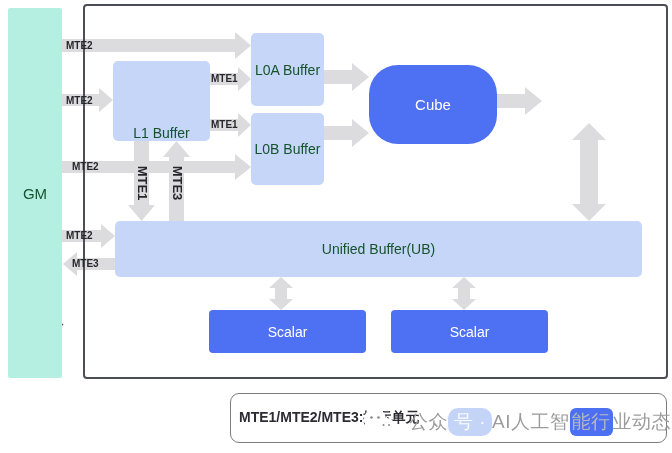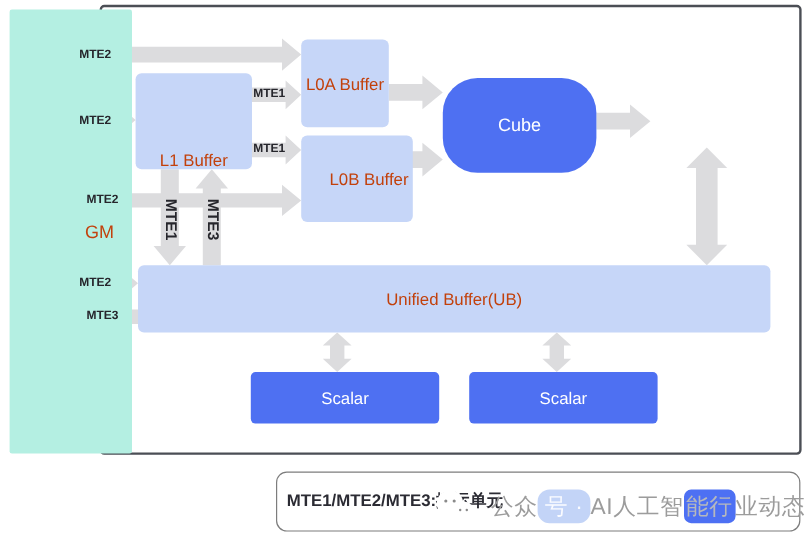--- a/index.html
+++ b/index.html
@@ -2,27 +2,27 @@
 <html style="--gm-fill: #b4efe2; --light-blue: #c6d6f8; --royal-blue: #4e70f2; --arrow-gray: #dcdcde; --border-dark: #4b4e55; --label-dark: #26262c; --watermark-gray: #9c9c9c; --pill-light: #c3d4f7; --pill-blue: #4d70f3;"><head>
 <meta charset="utf-8">
 <style>
   html,body{margin:0;padding:0;background:#fff;}
   .stage{position:relative;width:672px;height:453px;background:#fff;overflow:hidden;
          font-family:"Liberation Sans","DejaVu Sans",sans-serif;}
   .arrows{position:absolute;left:0;top:0;z-index:1;}
   .outer-border{position:absolute;left:83px;top:4px;width:581px;height:371px;
     border:2px solid var(--border-dark);border-radius:4px;z-index:2;pointer-events:none;}
   .block{position:absolute;z-index:3;display:flex;align-items:center;justify-content:center;
-    font-size:14px;color:#c2410c;}
+    font-size:14px;color:#14532d;}
   .light{background:var(--light-blue);border-radius:5px;}
   .blue{background:var(--royal-blue);color:#fff;border-radius:4px;}
-  .gm{left:8px;top:8px;width:54px;height:370px;background:var(--gm-fill);border-radius:2px;font-size:15px;padding-left:48px;}
+  .gm{left:8px;top:8px;width:54px;height:370px;background:var(--gm-fill);border-radius:2px;font-size:15px;}
   .l1{left:113px;top:61px;width:97px;height:80px;align-items:flex-end;}
   .l0a{left:251px;top:33px;width:73px;height:73px;}
-  .l0b{left:251px;top:113px;width:73px;height:72px;padding-left:20px;}
+  .l0b{left:251px;top:113px;width:73px;height:72px;}
   .cube{left:369px;top:65px;width:128px;height:79px;font-size:15px;border-radius:29px;}
   .l0c{left:542px;top:71px;width:97px;height:52px;border-radius:8px;}
   .ub{left:115px;top:221px;width:527px;height:56px;}
   .scalar{left:209px;top:310px;width:157px;height:43px;}
   .vector{left:391px;top:310px;width:157px;height:43px;}
   .alabel{position:absolute;z-index:4;font-size:10px;font-weight:700;color:var(--label-dark);
     line-height:14px;white-space:nowrap;}
   .vlabel{position:absolute;z-index:4;width:44px;text-align:center;font-size:13px;font-weight:600;
     color:var(--label-dark);line-height:14px;transform:rotate(90deg);}
   .legend-box{position:absolute;left:230px;top:393px;width:437px;height:50px;z-index:5;

